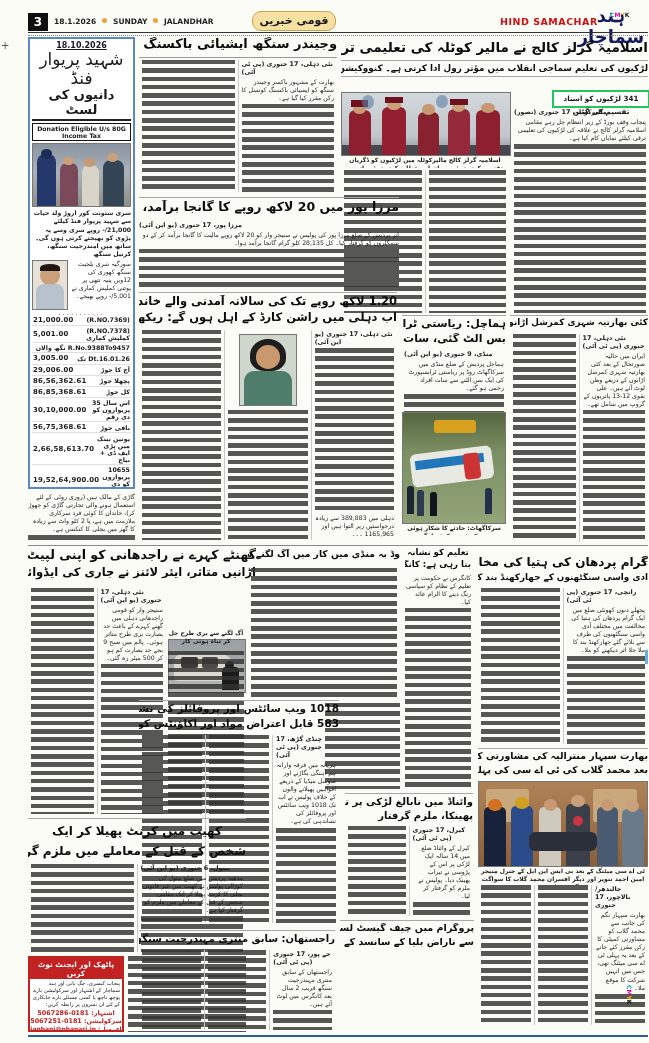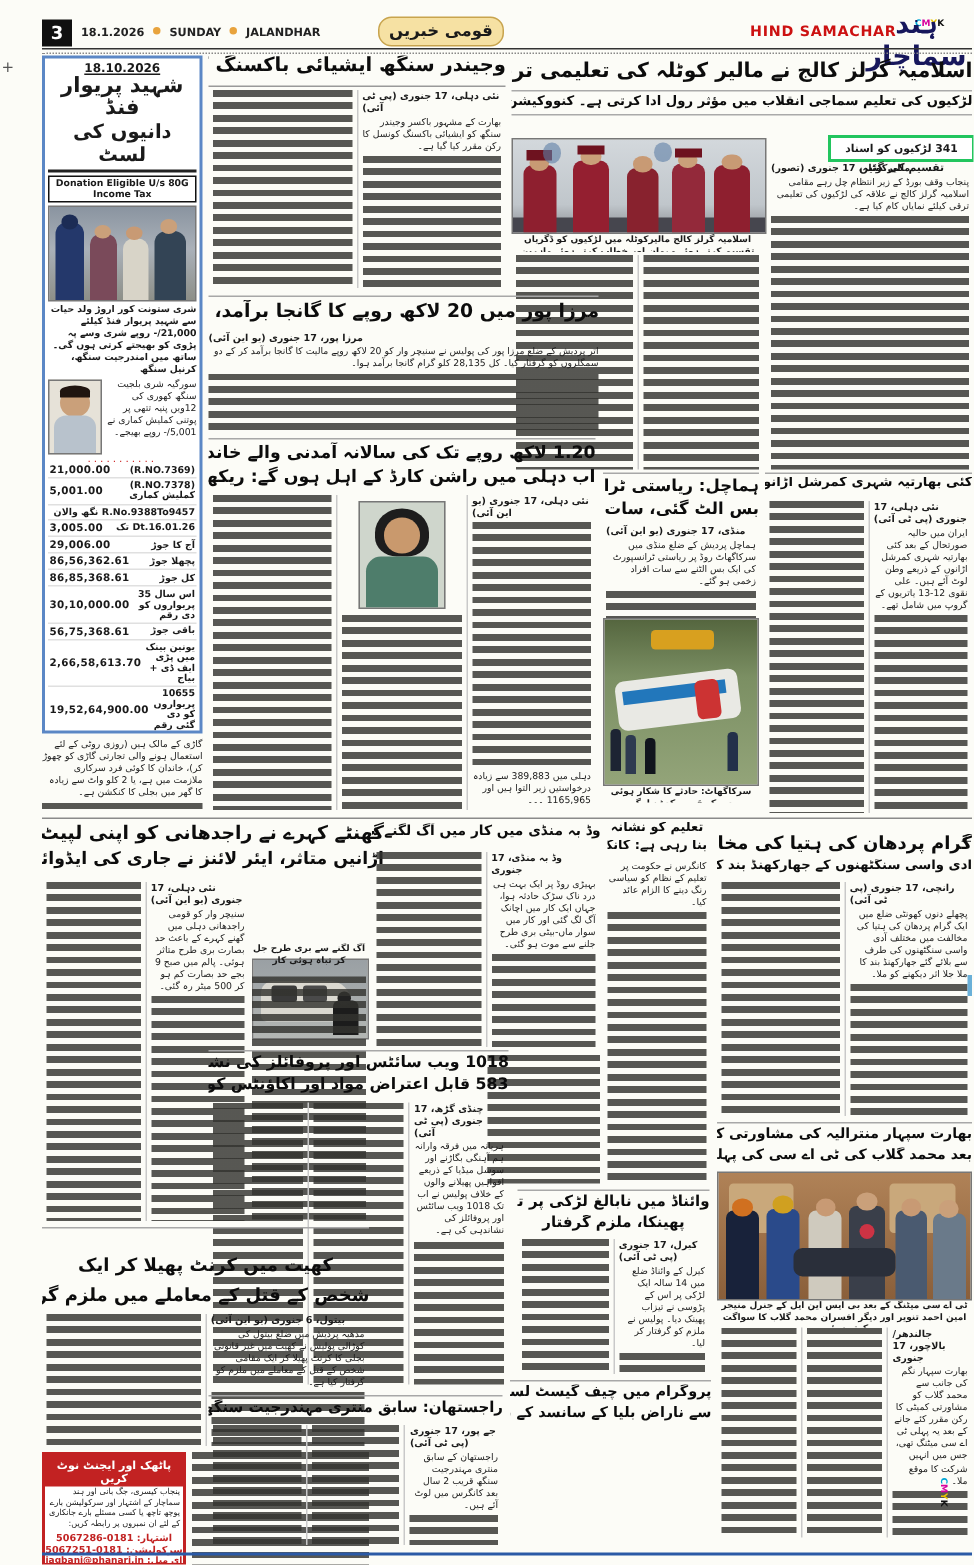--- a/index.html
+++ b/index.html
@@ -40,21 +40,21 @@
 <div class="abs" style="left:113px;top:17px;font-size:7.5px;font-weight:bold;color:#222;">SUNDAY</div>
 <div class="abs" style="left:153px;top:18px;width:5px;height:5px;border-radius:50%;background:#e8a33d;"></div>
 <div class="abs" style="left:164px;top:17px;font-size:7.5px;font-weight:bold;color:#222;">JALANDHAR</div>
 <div class="abs urdu" style="left:252px;top:11px;width:82px;height:18px;background:#f6e1a3;border:1px solid #c8a44e;border-radius:9px;font-size:11px;font-weight:bold;text-align:center;line-height:17px;">قومی خبریں</div>
 <div class="abs" style="left:500px;top:16px;font-size:9.5px;font-weight:bold;letter-spacing:.5px;color:#cc1111;">HIND SAMACHAR</div>
 <div class="abs urdu" style="left:574px;top:5px;width:74px;font-size:18px;font-weight:bold;color:#17175c;text-align:center;">ہند سماچار</div>
 <div class="abs" style="left:28px;top:32px;width:620px;border-top:1px solid #333;border-bottom:1px dotted #888;height:2px;"></div>
 
 <div class="abs" style="left:28px;top:37px;width:107px;height:452px;border:2px solid #5b87c5;background:#fff;padding:2px;box-sizing:border-box;overflow:hidden;">
   <div style="font-size:8px;font-weight:bold;text-align:center;text-decoration:underline;">18.10.2026</div>
-  <div class="urdu" style="font-size:14px;font-weight:bold;text-align:center;line-height:1.1;">شہید پریوار فنڈ</div>
+  <div class="urdu" style="font-size:17px;font-weight:normal;text-align:center;line-height:1.1;">شہید پریوار فنڈ</div>
   <div class="urdu" style="font-size:13px;font-weight:bold;text-align:center;border-bottom:2px solid #222;padding-bottom:2px;">دانیوں کی لسٹ</div>
   <div style="border:1px solid #111;font-size:6.2px;font-weight:bold;text-align:center;margin:2px 0;padding:1px;">Donation Eligible U/s 80G Income Tax</div>
   <div class="photo" style="width:97px;height:62px;background:linear-gradient(180deg,#8a94a0,#aab1b9 45%,#8d8f88);">
     <i style="left:4%;top:16%;width:20%;height:84%;background:#24386b;border-radius:8px 8px 0 0;"></i>
     <i style="left:8%;top:8%;width:12%;height:16%;background:#1c2c55;border-radius:50%;"></i>
     <i style="left:28%;top:30%;width:18%;height:70%;background:#7a4a5a;border-radius:7px 7px 0 0;"></i>
     <i style="left:31%;top:20%;width:11%;height:14%;background:#caa07a;border-radius:50%;"></i>
     <i style="left:50%;top:34%;width:18%;height:66%;background:#d8d4c8;border-radius:7px 7px 0 0;"></i>
     <i style="left:53%;top:22%;width:11%;height:14%;background:#c89a74;border-radius:50%;"></i>
     <i style="left:72%;top:26%;width:22%;height:74%;background:#345;border-radius:8px 8px 0 0;"></i>
@@ -209,21 +209,21 @@
     <div class="col">
         <div class="greek"></div>
       </div>
   </div>
 </div>
 
 <div class="abs rt" style="left:402px;top:315px;width:104px;height:230px;padding-top:2px;box-sizing:border-box;">
   <div class="hl" style="font-size:11px;height:15px;">ہماچل: ریاستی ٹرانسپورٹ کی</div>
   <div class="hl" style="font-size:11px;height:15px;">بس الٹ گئی، سات افراد زخمی</div>
   <div style="display:flex;flex-direction:column;height:62px;margin-top:2px;padding:0 2px;">
-    <p class="dl">منڈی، 17 جنوری (یو این آئی)</p>
+    <p class="dl">منڈی، 9 جنوری (یو این آئی)</p>
     <p class="lead">ہماچل پردیش کے ضلع منڈی میں سرکاگھاٹ روڈ پر ریاستی ٹرانسپورٹ کی ایک بس الٹنے سے سات افراد زخمی ہو گئے۔</p>
     <div class="greek"></div>
   </div>
   <div class="photo" style="width:100%;height:112px;background:linear-gradient(180deg,#55663f,#7b8f63 35%,#93a479);box-sizing:border-box;">
     <i style="left:30%;top:6%;width:42%;height:12%;background:#d8a01f;border-radius:3px;"></i>
     <i style="left:8%;top:34%;width:80%;height:30%;background:#e9e9e4;border-radius:6px;transform:rotate(-7deg);"></i>
     <i style="left:12%;top:40%;width:68%;height:8%;background:#2277bb;transform:rotate(-7deg);"></i>
     <i style="left:60%;top:36%;width:16%;height:24%;background:#cc3333;border-radius:4px;transform:rotate(-7deg);"></i>
     <i style="left:4%;top:66%;width:7%;height:26%;background:#1d2433;border-radius:3px 3px 0 0;"></i>
     <i style="left:14%;top:70%;width:7%;height:24%;background:#2e3a50;border-radius:3px 3px 0 0;"></i>
@@ -273,25 +273,20 @@
   <i style="left:44%;top:32%;width:20%;height:22%;background:#4a4a4a;border-radius:2px;"></i>
   <i style="left:70%;top:52%;width:22%;height:44%;background:#1c1c1c;border-radius:4px 4px 0 0;"></i>
   <i style="left:74%;top:40%;width:12%;height:18%;background:#222;border-radius:50%;"></i>
 </div>
 <div class="abs cap" style="left:168px;top:629px;width:76px;height:20px;">آگ لگنے سے بری طرح جل کر تباہ ہوئی کار</div>
 <div class="abs" style="left:168px;top:651px;width:76px;height:162px;display:flex;flex-direction:column;">
     <div class="greek"></div>
   </div>
 <div class="abs" style="left:248px;top:568px;width:152px;height:130px;">
   <div class="cols">
-    <div class="col">
-      <p class="dl">وڈ بہ منڈی، 17 جنوری</p>
-      <p class="lead">بہیڑی روڈ پر ایک بہت ہی درد ناک سڑک حادثہ ہوا، جہاں ایک کار میں اچانک آگ لگ گئی اور کار میں سوار ماں-بیٹی بری طرح جلنے سے موت ہو گئی۔</p>
-      <div class="greek"></div>
-    </div>
     <div class="col">
         <div class="greek"></div>
       </div>
   </div>
 </div>
 <div class="abs" style="left:325px;top:703px;width:75px;height:86px;display:flex;">
     <div class="greek" style="width:100%;"></div>
   </div>
 
 <div class="abs" style="left:403px;top:548px;width:70px;height:240px;display:flex;flex-direction:column;padding:0 2px;box-sizing:border-box;">
@@ -366,34 +361,34 @@
         <div class="greek"></div>
       </div>
     <div class="col">
         <div class="greek"></div>
       </div>
   </div>
 </div>
 
 <div class="abs rt" style="left:345px;top:793px;width:128px;height:125px;padding-top:2px;box-sizing:border-box;">
   <div class="hl" style="font-size:10px;height:14px;">وائناڈ میں نابالغ لڑکی پر تیزاب</div>
-  <div class="hl" style="font-size:10px;height:14px;">پھینکا، ملزم گرفتار</div>
+  <div class="hl" style="font-size:10px;height:14px;text-align:right;">پھینکا، ملزم گرفتار</div>
   <div class="cols" style="height:90px;margin-top:2px;">
     <div class="col">
       <p class="dl">کیرل، 17 جنوری (پی ٹی آئی)</p>
       <p class="lead">کیرل کے وائناڈ ضلع میں 14 سالہ ایک لڑکی پر اس کے پڑوسی نے تیزاب پھینک دیا۔ پولیس نے ملزم کو گرفتار کر لیا۔</p>
       <div class="greek"></div>
     </div>
     <div class="col">
         <div class="greek"></div>
       </div>
   </div>
 </div>
 
-<div class="abs rt" style="left:28px;top:818px;width:218px;height:214px;padding-top:14px;box-sizing:border-box;">
+<div class="abs rt" style="left:28px;top:818px;width:218px;height:214px;padding-top:2px;box-sizing:border-box;">
   <div class="hl" style="font-size:12px;height:20px;line-height:20px;">کھیت میں کرنٹ پھیلا کر ایک</div>
   <div class="hl" style="font-size:12px;height:20px;line-height:20px;">شخص کے قتل کے معاملے میں ملزم گرفتار</div>
   <div class="cols" style="height:88px;margin-top:3px;">
     <div class="col">
       <p class="dl">بیتول، 6 جنوری (یو این آئی)</p>
       <p class="lead">مدھیہ پردیش میں ضلع بیتول کی کوڑالی پولیس نے کھیت میں غیر قانونی بجلی کا کرنٹ پھیلا کر ایک مقامی شخص کے قتل کے معاملے میں ملزم کو گرفتار کیا ہے۔</p>
       <div class="greek"></div>
     </div>
     <div class="col">
         <div class="greek"></div>

